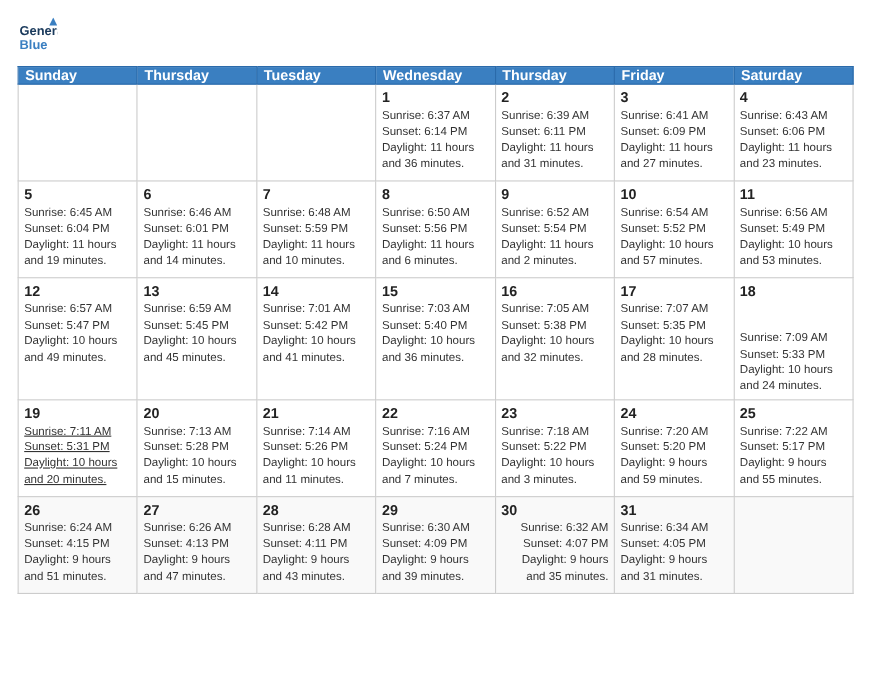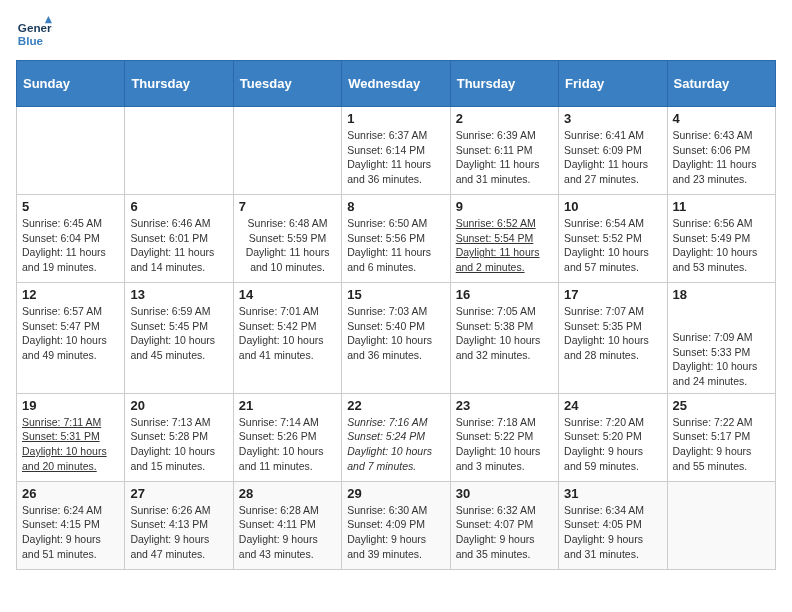--- a/index.html
+++ b/index.html
@@ -42,21 +42,21 @@
     .calendar {
       width: 100%;
       border-collapse: collapse;
       border: 1px solid #bbb;
     }
     .calendar th {
       background: #3a7fc1;
       color: #fff;
       font-size: 13px;
       font-weight: bold;
-      padding: 15px 6px;
+      padding: 0 6px;
       text-align: left;
       border: 1px solid #2a6aaa;
     }
     .calendar td {
       border: 1px solid #ccc;
       vertical-align: top;
       padding: 4px 5px;
       width: calc(100%/7);
       min-height: 80px;
       font-size: 11px;
@@ -161,35 +161,35 @@
         </td>
         <td>
           <div class="day-number">6</div>
           <div class="day-info" style="white-space: pre-line;">Sunrise: 6:46 AM
 Sunset: 6:01 PM
 Daylight: 11 hours
 and 14 minutes.</div>
         </td>
         <td>
           <div class="day-number">7</div>
-          <div class="day-info" style="white-space: pre-line; text-align: center;">Sunrise: 6:48 AM
+          <div class="day-info" style="white-space: pre-line;">Sunrise: 6:48 AM
 Sunset: 5:59 PM
 Daylight: 11 hours
 and 10 minutes.</div>
         </td>
         <td>
           <div class="day-number">8</div>
           <div class="day-info" style="white-space: pre-line;">Sunrise: 6:50 AM
 Sunset: 5:56 PM
 Daylight: 11 hours
 and 6 minutes.</div>
         </td>
         <td>
           <div class="day-number">9</div>
-          <div class="day-info" style="white-space: pre-line; text-decoration: underline;">Sunrise: 6:52 AM
+          <div class="day-info" style="white-space: pre-line;">Sunrise: 6:52 AM
 Sunset: 5:54 PM
 Daylight: 11 hours
 and 2 minutes.</div>
         </td>
         <td>
           <div class="day-number">10</div>
           <div class="day-info" style="white-space: pre-line;">Sunrise: 6:54 AM
 Sunset: 5:52 PM
 Daylight: 10 hours
 and 57 minutes.</div>
@@ -270,21 +270,21 @@
         </td>
         <td>
           <div class="day-number">21</div>
           <div class="day-info" style="white-space: pre-line;">Sunrise: 7:14 AM
 Sunset: 5:26 PM
 Daylight: 10 hours
 and 11 minutes.</div>
         </td>
         <td>
           <div class="day-number">22</div>
-          <div class="day-info" style="white-space: pre-line; font-style: italic;">Sunrise: 7:16 AM
+          <div class="day-info" style="white-space: pre-line;">Sunrise: 7:16 AM
 Sunset: 5:24 PM
 Daylight: 10 hours
 and 7 minutes.</div>
         </td>
         <td>
           <div class="day-number">23</div>
           <div class="day-info" style="white-space: pre-line;">Sunrise: 7:18 AM
 Sunset: 5:22 PM
 Daylight: 10 hours
 and 3 minutes.</div>
@@ -328,21 +328,21 @@
         </td>
         <td>
           <div class="day-number">29</div>
           <div class="day-info" style="white-space: pre-line;">Sunrise: 6:30 AM
 Sunset: 4:09 PM
 Daylight: 9 hours
 and 39 minutes.</div>
         </td>
         <td>
           <div class="day-number">30</div>
-          <div class="day-info" style="white-space: pre-line;">Sunrise: 6:32 AM
+          <div class="day-info" style="white-space: pre-line; text-align: right;">Sunrise: 6:32 AM
 Sunset: 4:07 PM
 Daylight: 9 hours
 and 35 minutes.</div>
         </td>
         <td>
           <div class="day-number">31</div>
           <div class="day-info" style="white-space: pre-line;">Sunrise: 6:34 AM
 Sunset: 4:05 PM
 Daylight: 9 hours
 and 31 minutes.</div>

